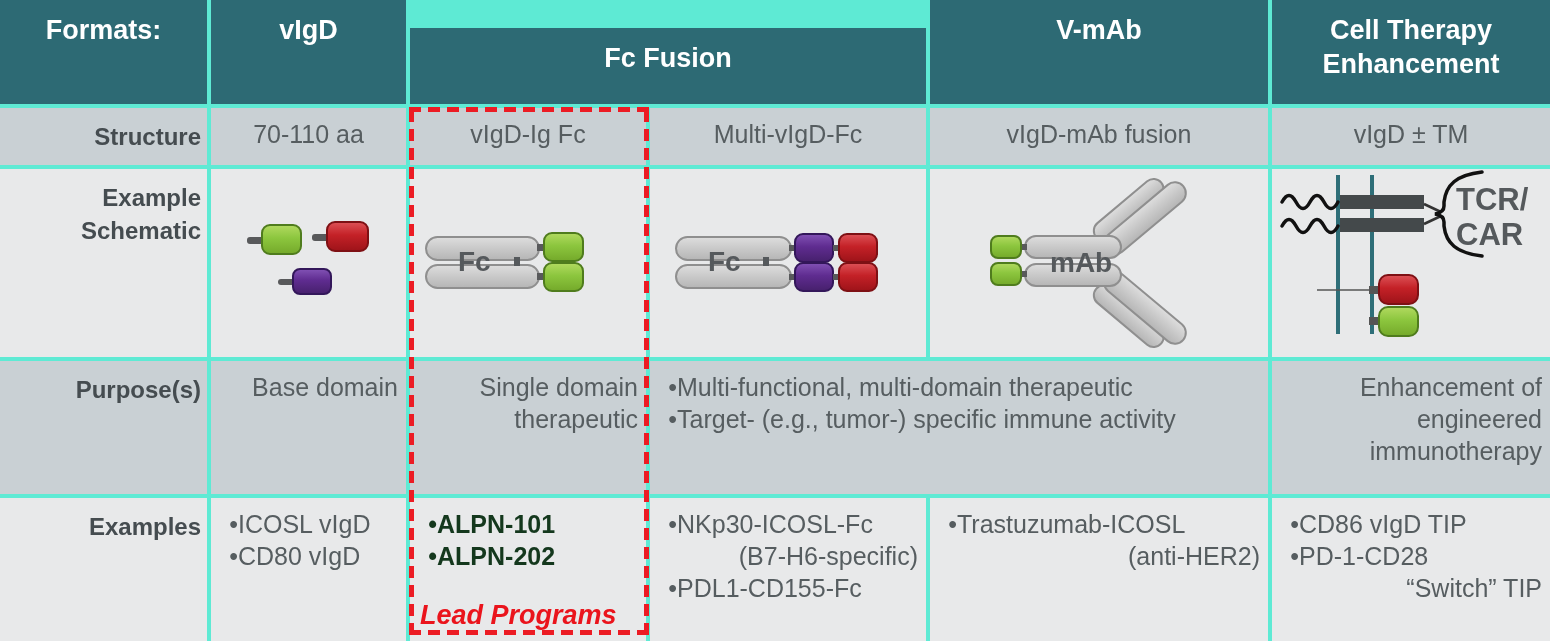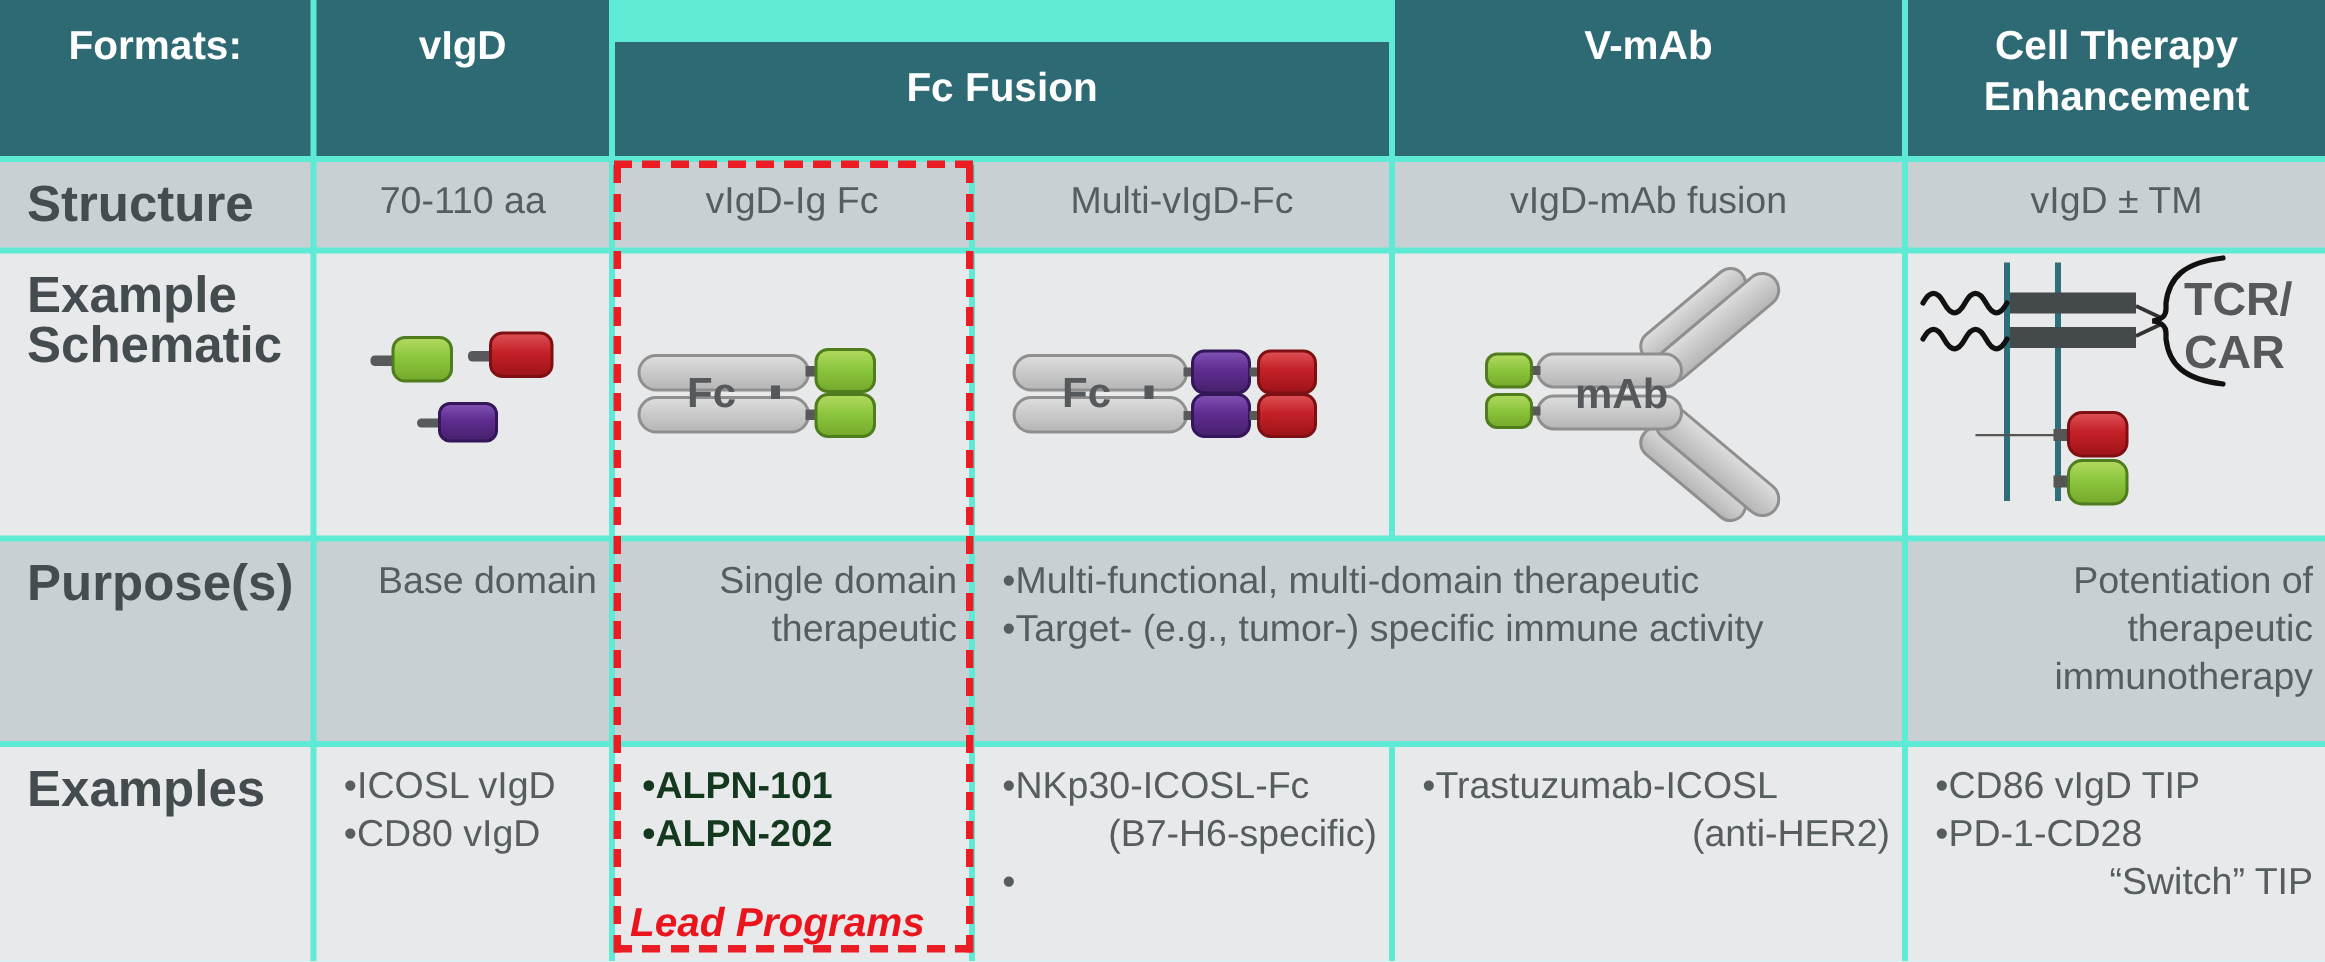--- a/index.html
+++ b/index.html
@@ -14,21 +14,21 @@
   }
   .c{overflow:hidden;position:relative;box-sizing:border-box;}
   
   .hd{background:#2d6a74;color:#ffffff;font-weight:bold;font-size:27px;text-align:center;padding-top:13px;line-height:34px;}
   .span2{grid-column:3/5;margin-top:28px;}
   .span-p{grid-column:4/6;}
   
   .dark{background:#c9d0d4;}
   .light{background:#e8e9ea;}
   
-  .lbl{font-weight:bold;color:#454c50;font-size:34px;padding:12px 6px 0 18px;line-height:33px;}
+  .lbl{font-weight:bold;color:#454c50;font-size:24px;padding:12px 6px 0 18px;line-height:33px;text-align:right;}
   
   .val{color:#565d60;font-size:25px;text-align:center;padding-top:12px;}
   .txt{color:#565d60;font-size:25px;text-align:right;padding:10px 8px 0 12px;line-height:32px;}
   .line{display:flex;align-items:flex-start;}
   .blt{display:inline-block;width:15px;flex:0 0 15px;}
   .cont{padding-left:15px;}
   .alpn{font-weight:bold;color:#14381d;}
   .lead{position:absolute;left:10px;bottom:10px;color:#ea141c;font-style:italic;font-weight:bold;font-size:27px;}
   
   .leadbox{
@@ -175,21 +175,21 @@
     <div class="c dark txt span-p">
       <div class="line">
           <span class="blt">•</span>
           <span>Multi-functional, multi-domain therapeutic</span>
         </div>
       <div class="line">
           <span class="blt">•</span>
           <span>Target- (e.g., tumor-) specific immune activity</span>
         </div>
     </div>
-    <div class="c dark txt"><span>Potentiation of therapeutic immunotherapy</span></div>
+    <div class="c dark txt"><span>Enhancement of engineered immunotherapy</span></div>
 
     <div class="c light lbl"><span>Examples</span></div>
 
     <div class="c light txt">
       <div class="line">
           <span class="blt">•</span>
           <span>ICOSL vIgD</span>
         </div>
       <div class="line">
           <span class="blt">•</span>
@@ -210,20 +210,21 @@
     </div>
 
     <div class="c light txt">
       <div class="line">
           <span class="blt">•</span>
           <span>NKp30-ICOSL-Fc</span>
         </div>
       <div class="cont">(B7-H6-specific)</div>
       <div class="line">
           <span class="blt">•</span>
+          <span>PDL1-CD155-Fc</span>
         </div>
     </div>
 
     <div class="c light txt">
       <div class="line">
           <span class="blt">•</span>
           <span>Trastuzumab-ICOSL</span>
         </div>
       <div class="cont" style="padding-left:22px;">(anti-HER2)</div>
     </div>

